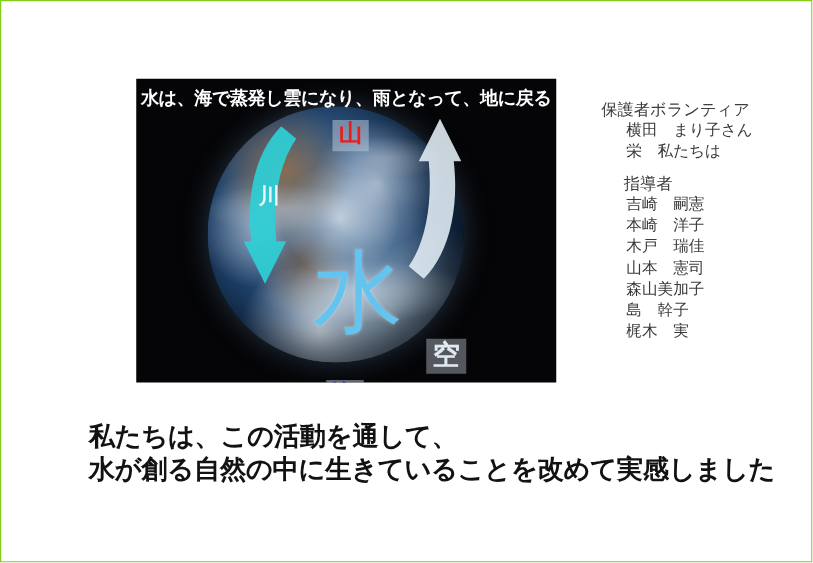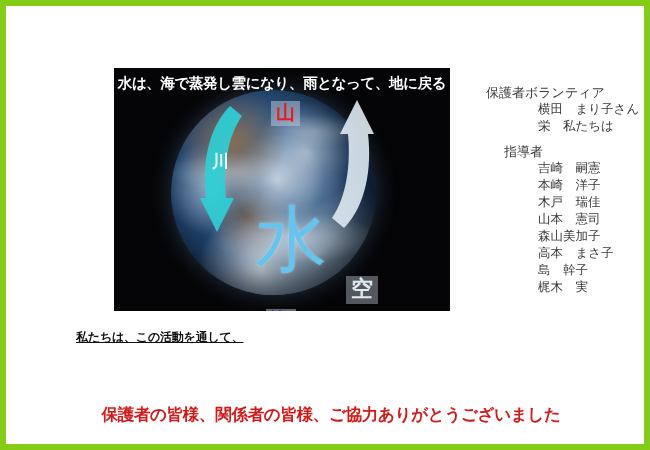--- a/index.html
+++ b/index.html
@@ -10,21 +10,21 @@
   body {
     font-family: "Liberation Sans", "DejaVu Sans", sans-serif;
   }
   #slide {
     position: relative;
     width: 650px;
     height: 450px;
     background: #ffffff;
     overflow: hidden;
     box-sizing: border-box;
-    border: 6px solid #84cc16;
+    border: 1px solid #84cc16;
   }
 
   
   #photo-panel {
     position: absolute;
     left: 108px;
     top: 62px;
     width: 336px;
     height: 243px;
     background: #050507;
@@ -142,37 +142,36 @@
     line-height: 17px;
   }
   .credit-heading {
     color: #3d3d3d;
     font-size: 13px;
     white-space: nowrap;
   }
   #volunteer-heading { margin-left: 0px; }
   #instructor-heading { margin-left: 18px; margin-top: 8px; }
   .credit-name {
-    margin-left: 52px;
+    margin-left: 20px;
     white-space: nowrap;
     color: #3a3a3a;
   }
   .credit-name.wide { margin-left: 30px; }
 
   
   #statement {
     position: absolute;
     left: 70px;
-    top: 318px;
+    top: 336px;
     color: #121212;
-    font-size: 12px;
+    font-size: 21px;
     font-weight: bold;
     line-height: 26px;
     letter-spacing: -0.2px;
-    text-decoration: underline;
   }
   #statement div { white-space: nowrap; }
 
   
   #thanks {
     position: absolute;
     left: 0;
     top: 398px;
     width: 650px;
     text-align: center;
@@ -220,24 +219,23 @@
     <div class="credit-name">横田　まり子さん</div>
     <div class="credit-name">栄　私たちは</div>
 
     <div class="credit-heading" id="instructor-heading">指導者</div>
 
     <div class="credit-name">吉崎　嗣憲</div>
     <div class="credit-name">本崎　洋子</div>
     <div class="credit-name">木戸　瑞佳</div>
     <div class="credit-name">山本　憲司</div>
     <div class="credit-name">森山美加子</div>
-    <div class="credit-name">高本　まさ子</div>
     <div class="credit-name">島　幹子</div>
     <div class="credit-name">梶木　実</div>
   </div>
 
   <div id="statement">
     <div>私たちは、この活動を通して、</div>
+    <div>水が創る自然の中に生きていることを改めて実感しました</div>
   </div>
 
-  <div id="thanks">保護者の皆様、関係者の皆様、ご協力ありがとうございました</div>
 
 </div>
 
 </body></html>

